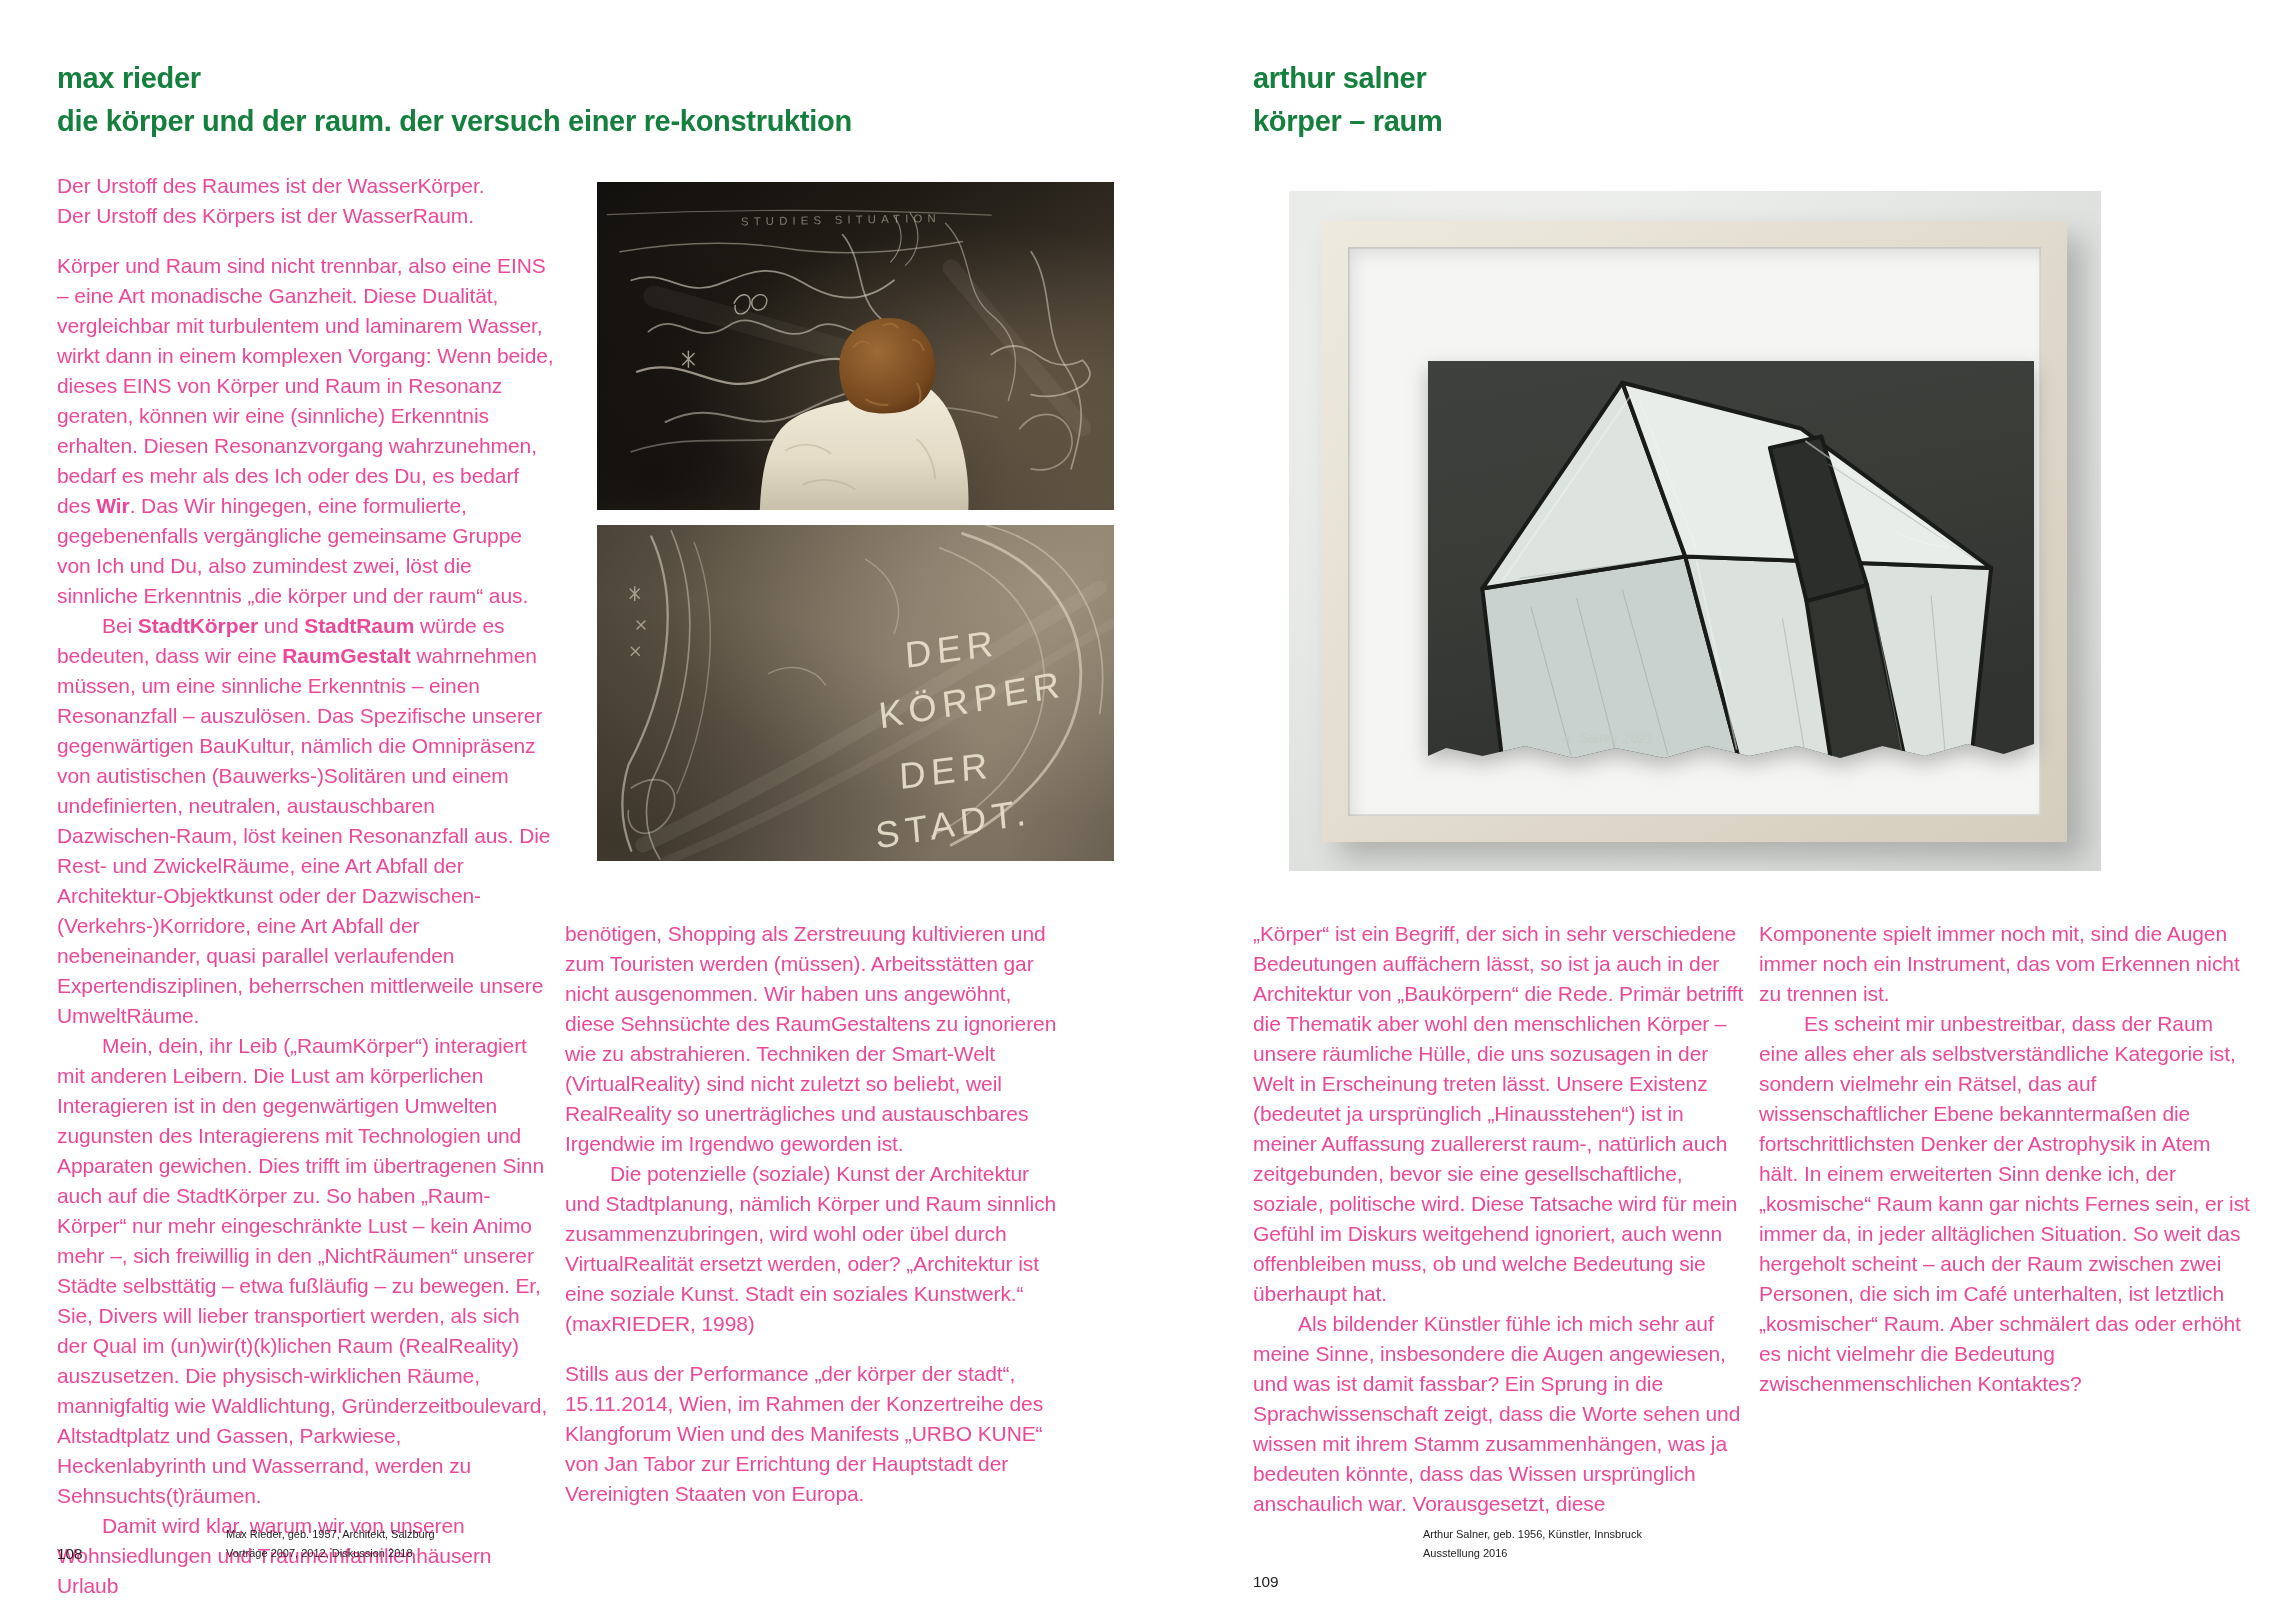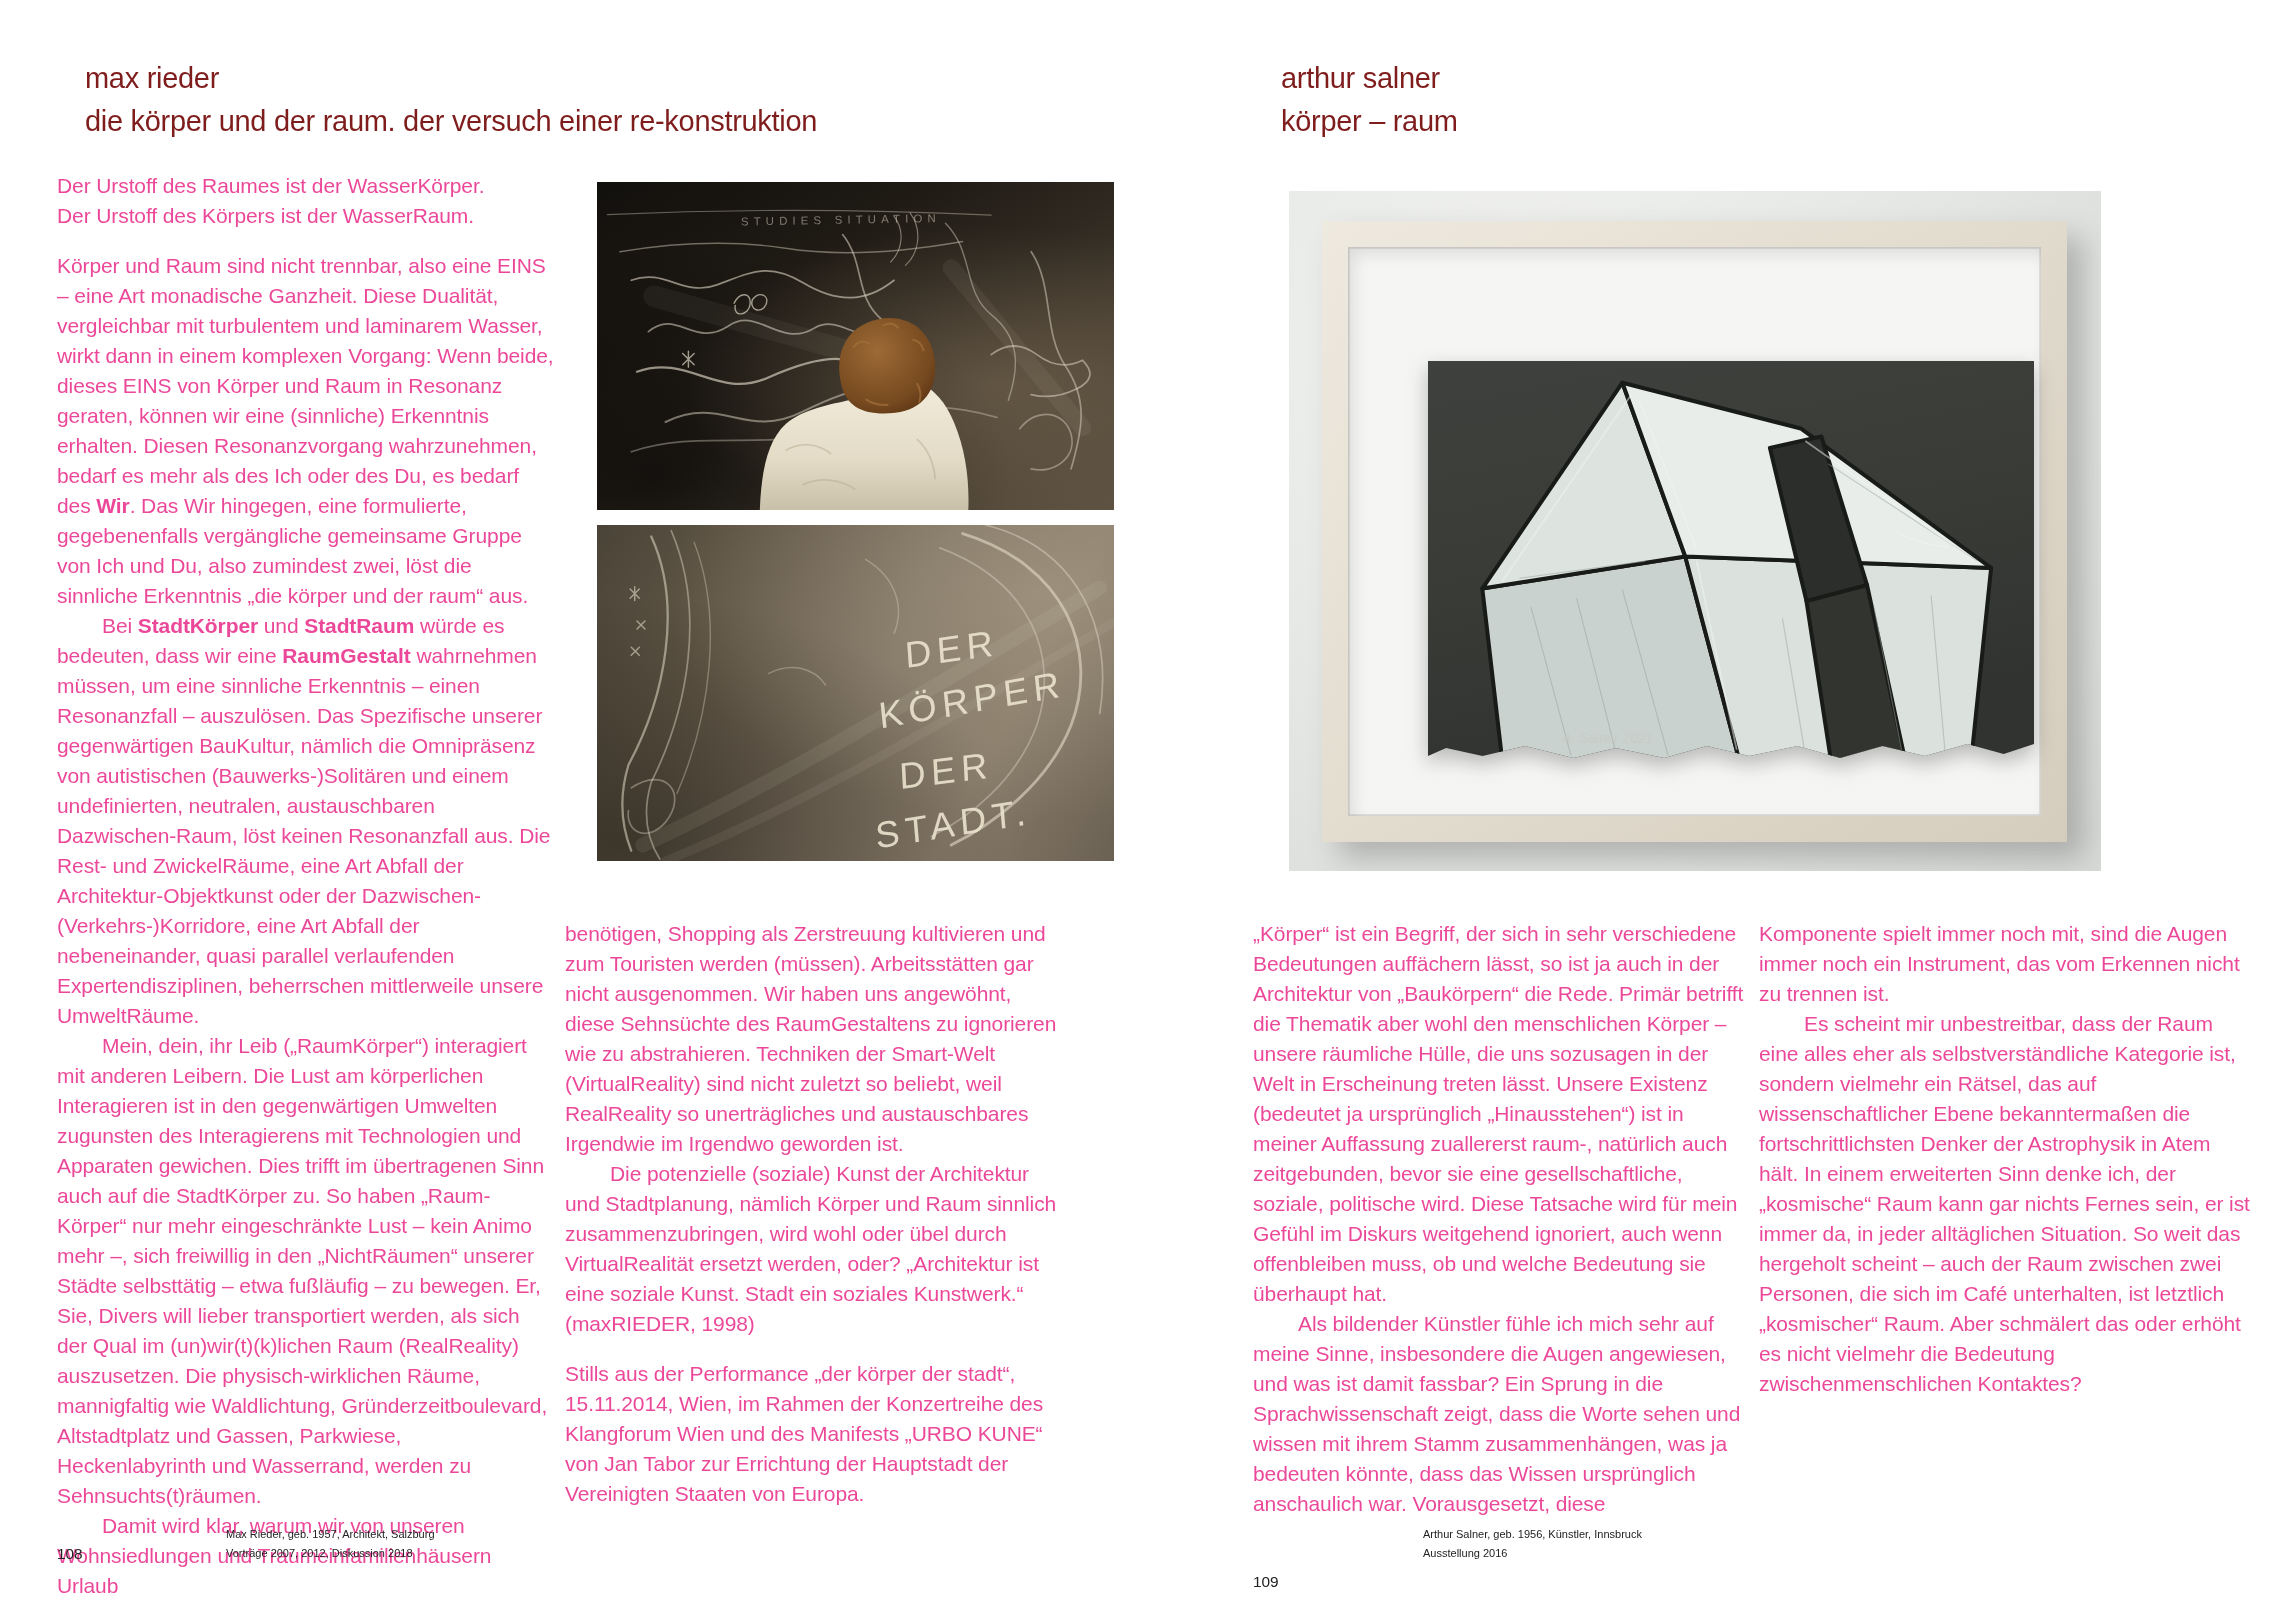--- a/index.html
+++ b/index.html
@@ -1,22 +1,22 @@
 <!DOCTYPE html>
 <html lang="de" style="font-size:9.1px"><head>
 <meta charset="utf-8">
 <style>
   html,body{margin:0;padding:0;background:#ffffff;}
   body{width:2295px;height:1620px;overflow:hidden;
        font-family:"Liberation Sans",sans-serif;color:#111;}
   #spread{position:relative;width:2295px;height:1620px;background:#ffffff;}
 
   
-  .title{position:absolute;font-weight:normal;font-size:29px;line-height:43px;
-         letter-spacing:-0.3px;white-space:nowrap;color:#7f1d1d;margin-left:28px;}
+  .title{position:absolute;font-weight:bold;font-size:29px;line-height:43px;
+         letter-spacing:-0.3px;white-space:nowrap;color:#15803d;}
   .bodycol{position:absolute;font-size:21px;line-height:30px;letter-spacing:-0.1px;
            color:#ec4899;text-align:left;}
   .para{margin:0;}
   .para.indent{text-indent:45px;}
   .para.gap{margin-top:20px;}
   .para b{font-weight:bold;}
   .caption{position:absolute;font-size:11px;line-height:19px;color:#222;}
   .pagenum{position:absolute;font-size:15.4px;line-height:19px;color:#222;}
 
   

